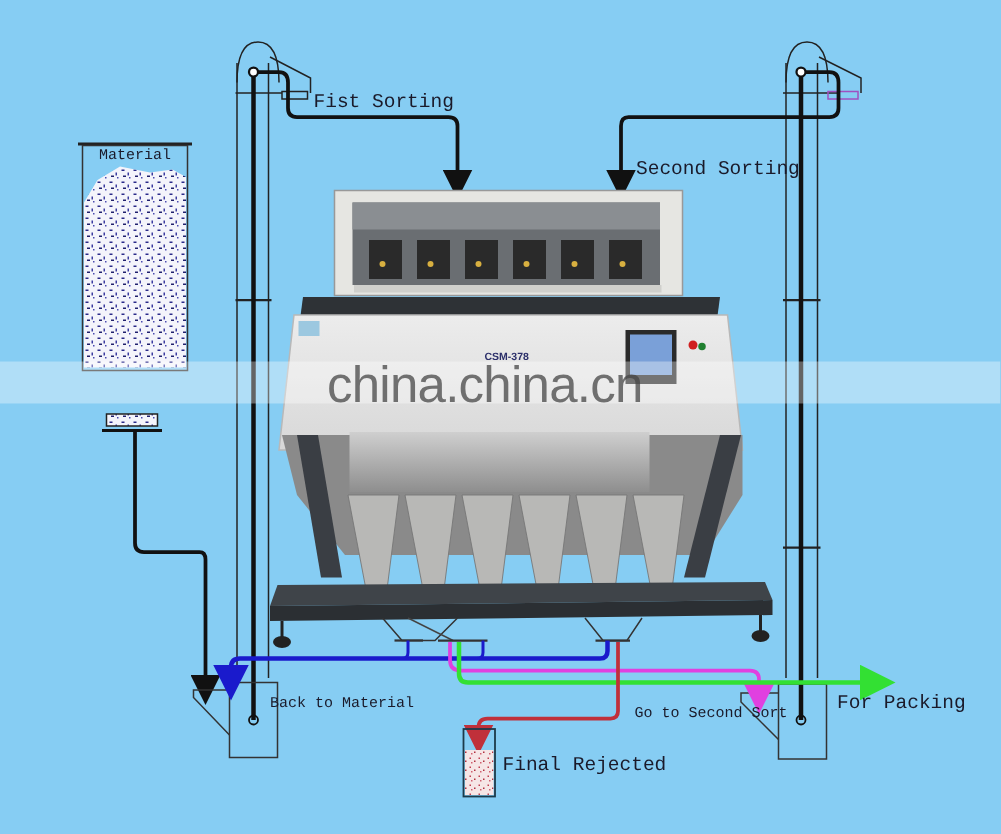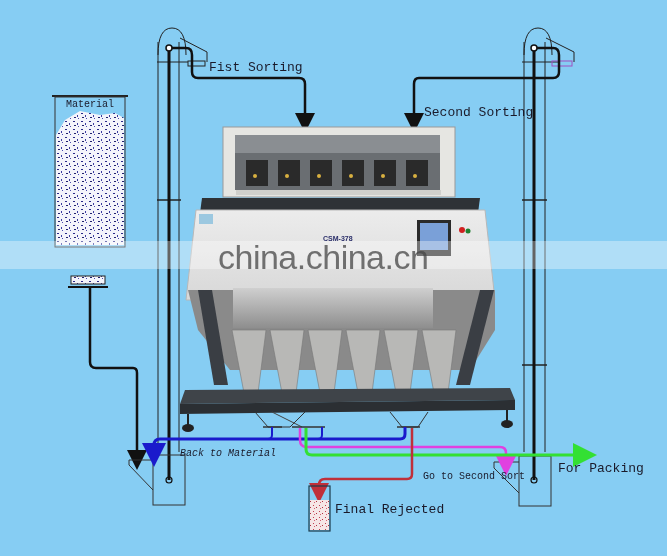--- a/index.html
+++ b/index.html
@@ -175,17 +175,17 @@
   <rect x="309" y="486" width="21" height="45" fill="none" stroke="#1c3a4a" stroke-width="1.2"></rect>
   <rect x="310" y="500" width="19" height="30" fill="url(#redgrain)"></rect>
 </svg>
 
 <div class="wm-band"></div>
 <div class="wm">china.china.cn</div>
 
 <div class="lbl small" style="left:66px; top:79px;">Material</div>
 <div class="lbl big" style="left:209px; top:60px;">Fist Sorting</div>
 <div class="lbl big" style="left:424px; top:57px;margin-top:48px;">Second Sorting</div>
-<div class="lbl small" style="left:180px; top:428px;font-style:italic;">Back to Material</div>
+<div class="lbl small" style="left:180px; top:444px;">Back to Material</div>
 <div class="lbl small" style="left:423px; top:451px;">Go to Second Sort</div>
 <div class="lbl big" style="left:558px; top:461px;font-family:Liberation Mono, monospace;">For Packing</div>
 <div class="lbl big" style="left:335px; top:502px;">Final Rejected</div>
 <div class="model" style="left:323px; top:235px;">CSM-378</div>
 
 </body></html>

